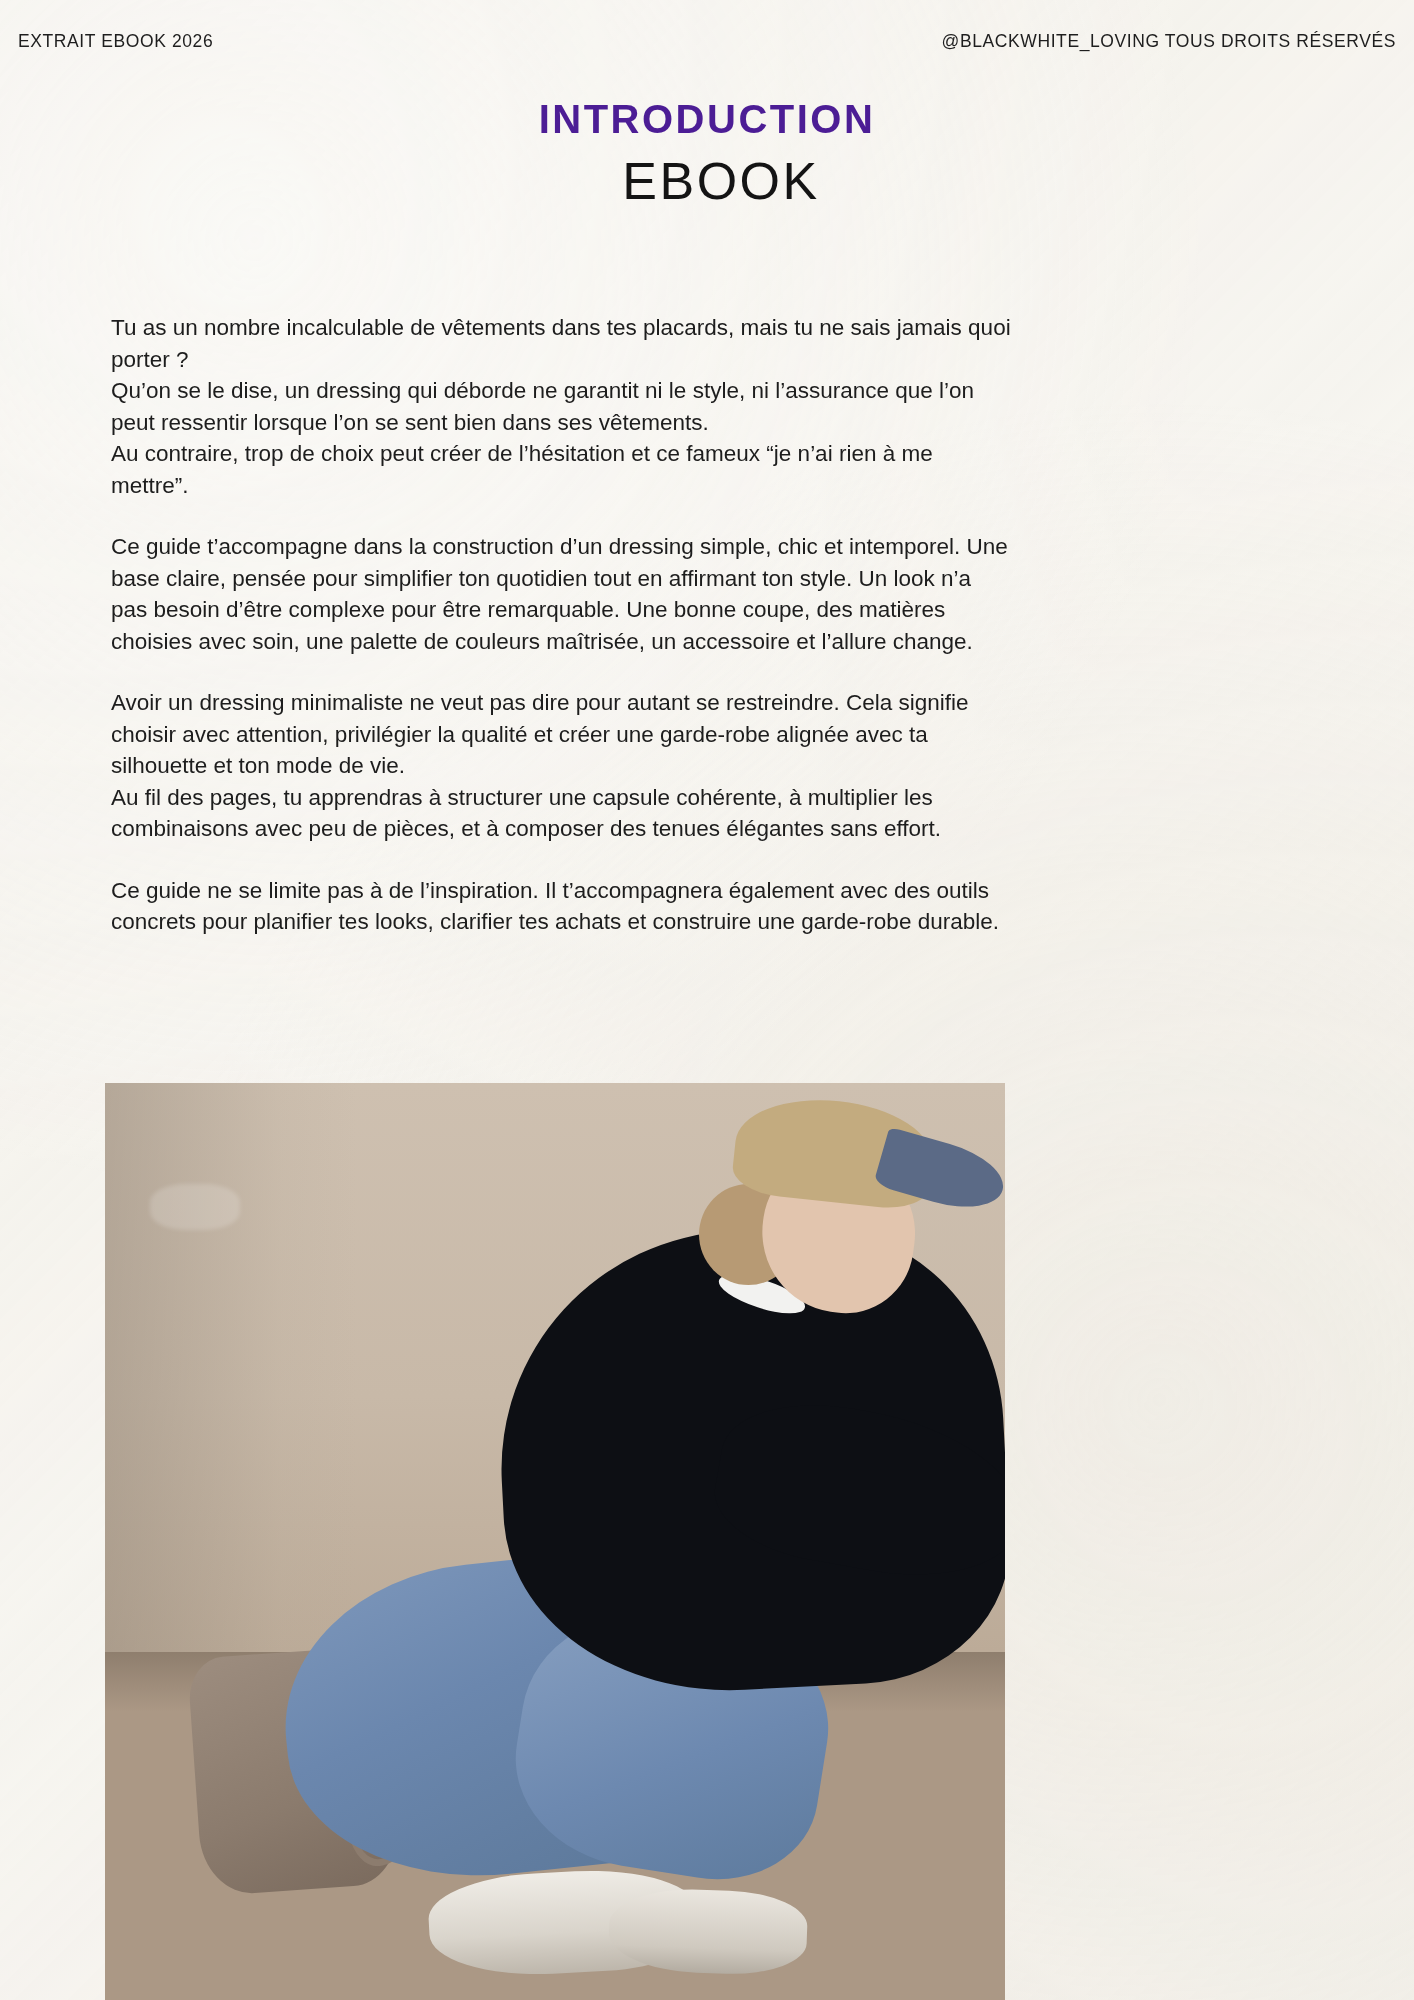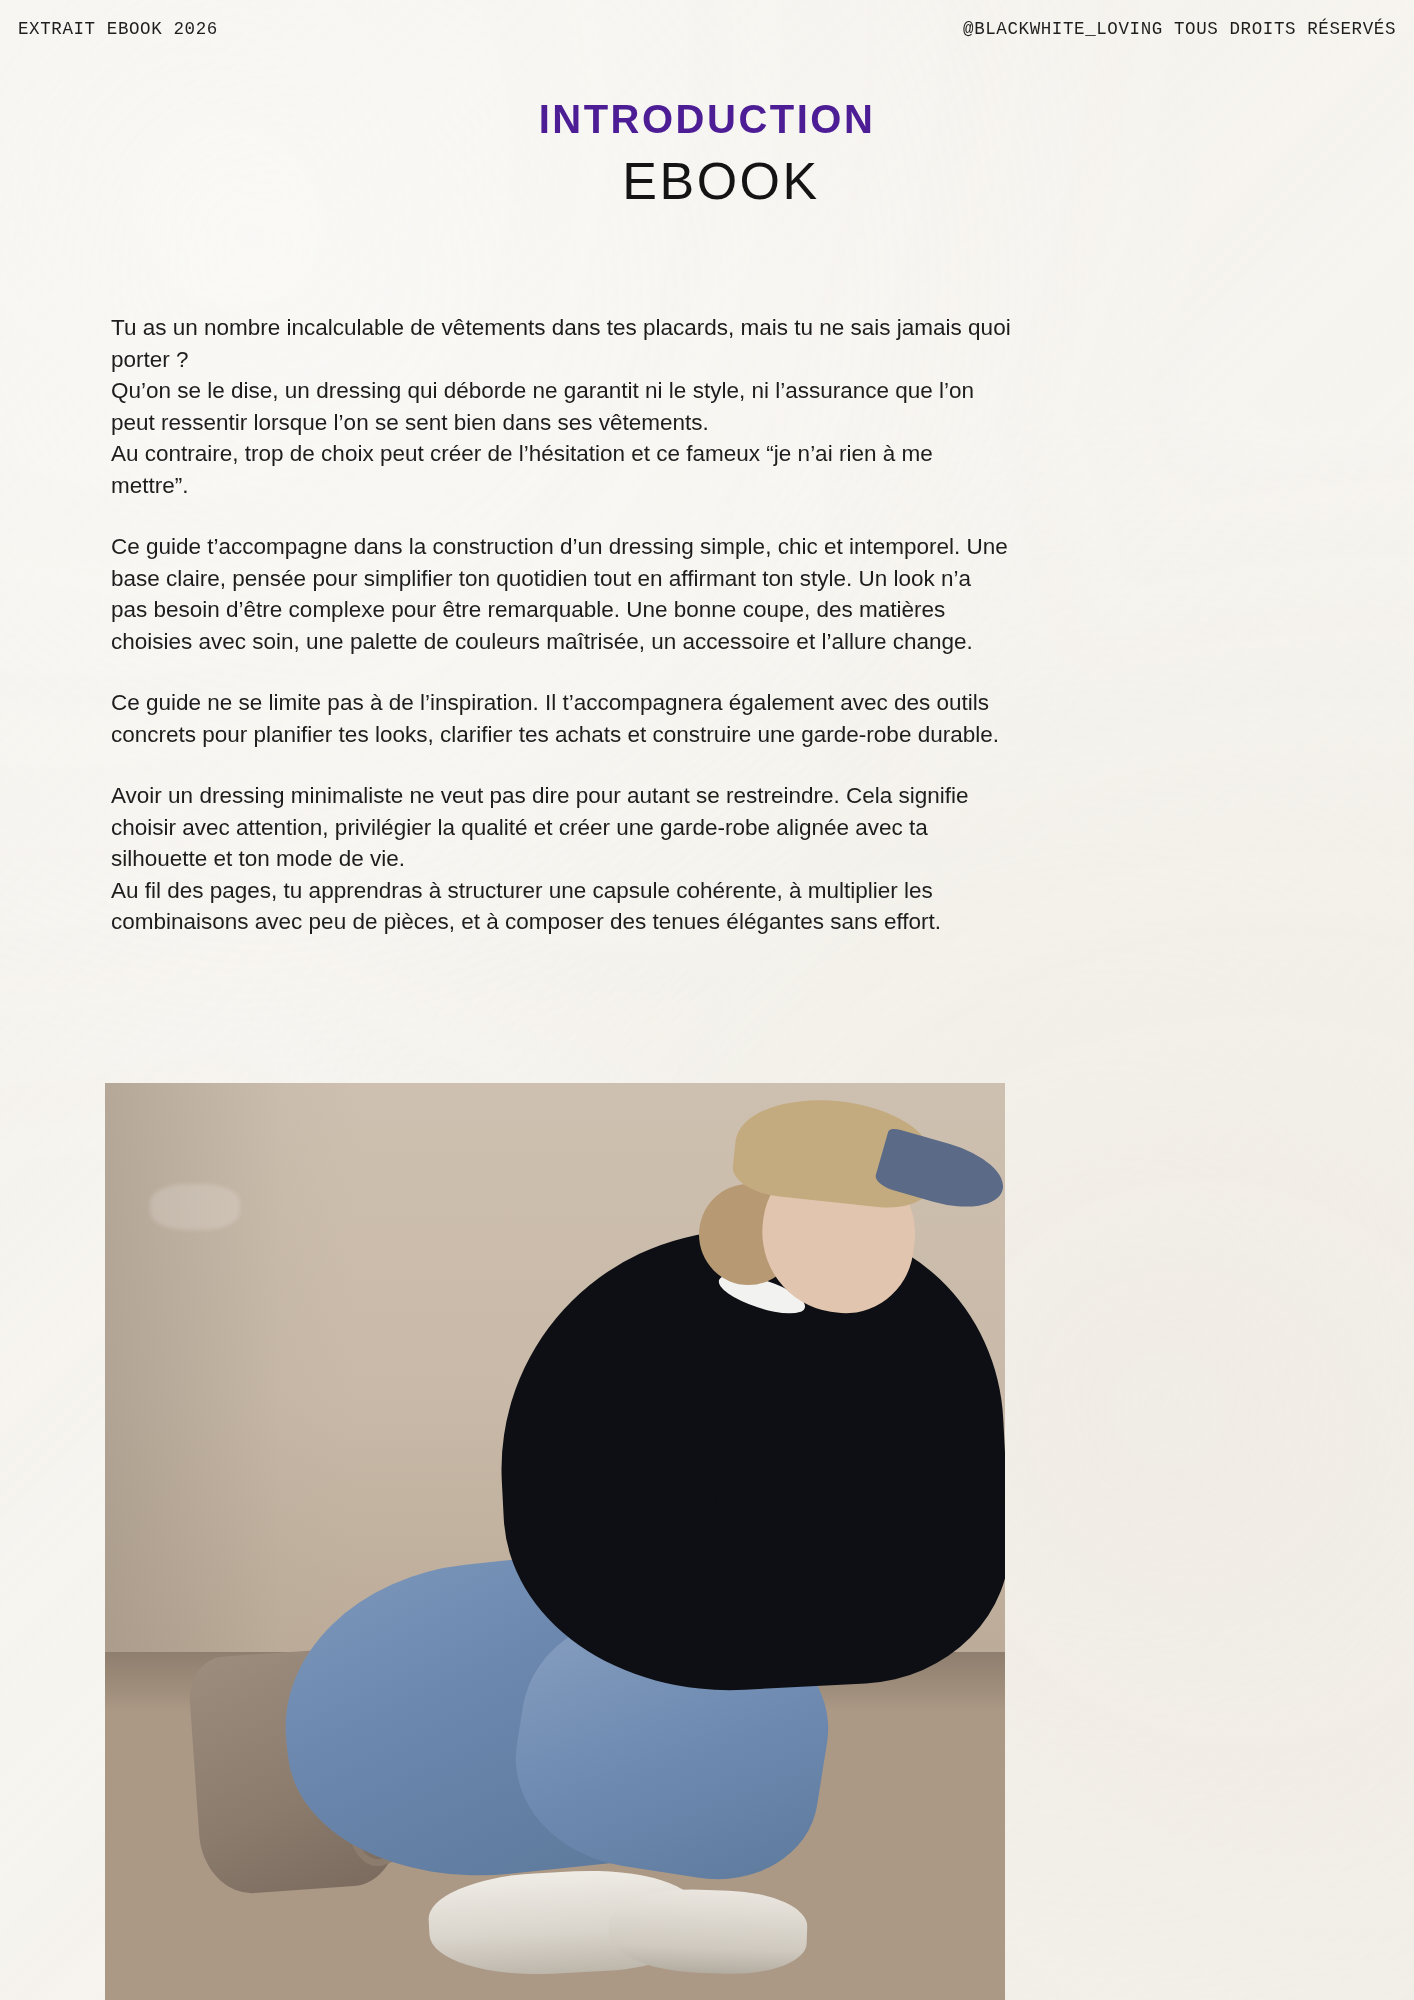--- a/index.html
+++ b/index.html
@@ -31,30 +31,29 @@
     pointer-events: none;
     background:
       radial-gradient(circle at 18% 12%, rgba(255,255,255,0.55) 0%, rgba(255,255,255,0) 45%),
       radial-gradient(circle at 82% 70%, rgba(236,232,223,0.6) 0%, rgba(255,255,255,0) 55%),
       linear-gradient(135deg, rgba(240,237,229,0.5) 0%, rgba(248,246,241,0.2) 50%, rgba(238,234,226,0.45) 100%);
     opacity: 0.9;
   }
 
   .header {
     position: absolute;
-    top: 14px;
+    top: 26px;
     left: 0;
     right: 0;
     height: 30px;
     display: flex;
     justify-content: space-between;
     align-items: center;
     padding: 0 18px;
     box-sizing: border-box;
-    font-family: Liberation Mono, monospace;
   }
   .header-left, .header-right {
     font-size: 17.5px;
     letter-spacing: 0.6px;
     color: #1e1e1e;
     font-weight: 400;
     white-space: nowrap;
   }
   .header-right {
     text-align: right;
@@ -318,23 +317,23 @@
   <div class="titles">
     <div class="title-main">INTRODUCTION</div>
     <div class="title-sub">EBOOK</div>
   </div>
 
   <div class="body-copy">
     <p class="para">Tu as un nombre incalculable de vêtements dans tes placards, mais tu ne sais jamais quoi porter ?
 Qu’on se le dise, un dressing qui déborde ne garantit ni le style, ni l’assurance que l’on peut ressentir lorsque l’on se sent bien dans ses vêtements.
 Au contraire, trop de choix peut créer de l’hésitation et ce fameux “je n’ai rien à me mettre”.</p>
     <p class="para">Ce guide t’accompagne dans la construction d’un dressing simple, chic et intemporel. Une base claire, pensée pour simplifier ton quotidien tout en affirmant ton style. Un look n’a pas besoin d’être complexe pour être remarquable. Une bonne coupe, des matières choisies avec soin, une palette de couleurs maîtrisée, un accessoire et l’allure change.</p>
-    <p class="para">Ce guide ne se limite pas à de l’inspiration. Il t’accompagnera également avec des outils concrets pour planifier tes looks, clarifier tes achats et construire une garde-robe durable.</p>
     <p class="para">Avoir un dressing minimaliste ne veut pas dire pour autant se restreindre. Cela signifie choisir avec attention, privilégier la qualité et créer une garde-robe alignée avec ta silhouette et ton mode de vie.
 Au fil des pages, tu apprendras à structurer une capsule cohérente, à multiplier les combinaisons avec peu de pièces, et à composer des tenues élégantes sans effort.</p>
+    <p class="para">Ce guide ne se limite pas à de l’inspiration. Il t’accompagnera également avec des outils concrets pour planifier tes looks, clarifier tes achats et construire une garde-robe durable.</p>
   </div>
 
 
   <div class="photo">
     <div class="photo-inner">
       <div class="wall"></div>
       <div class="wall-corner"></div>
       <div class="wall-mark"></div>
       <div class="floor"></div>
       <div class="floor-shadow"></div>

